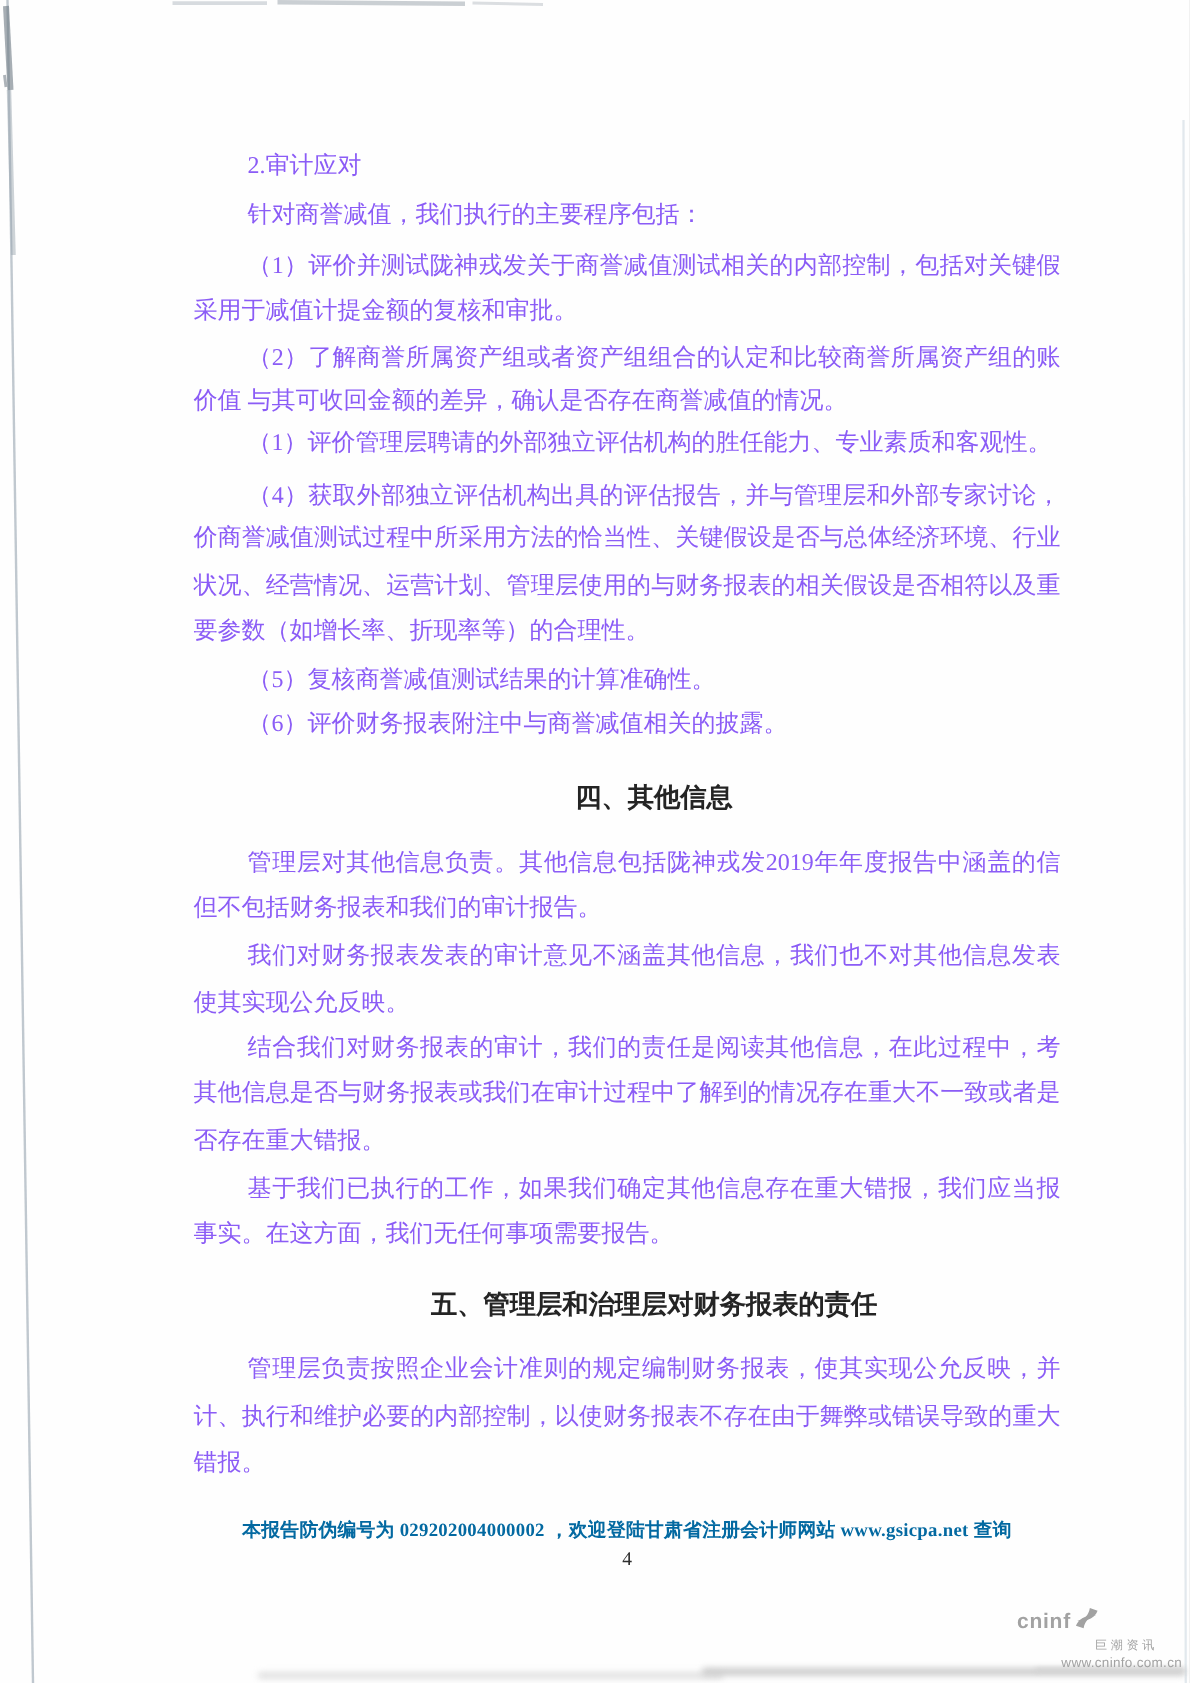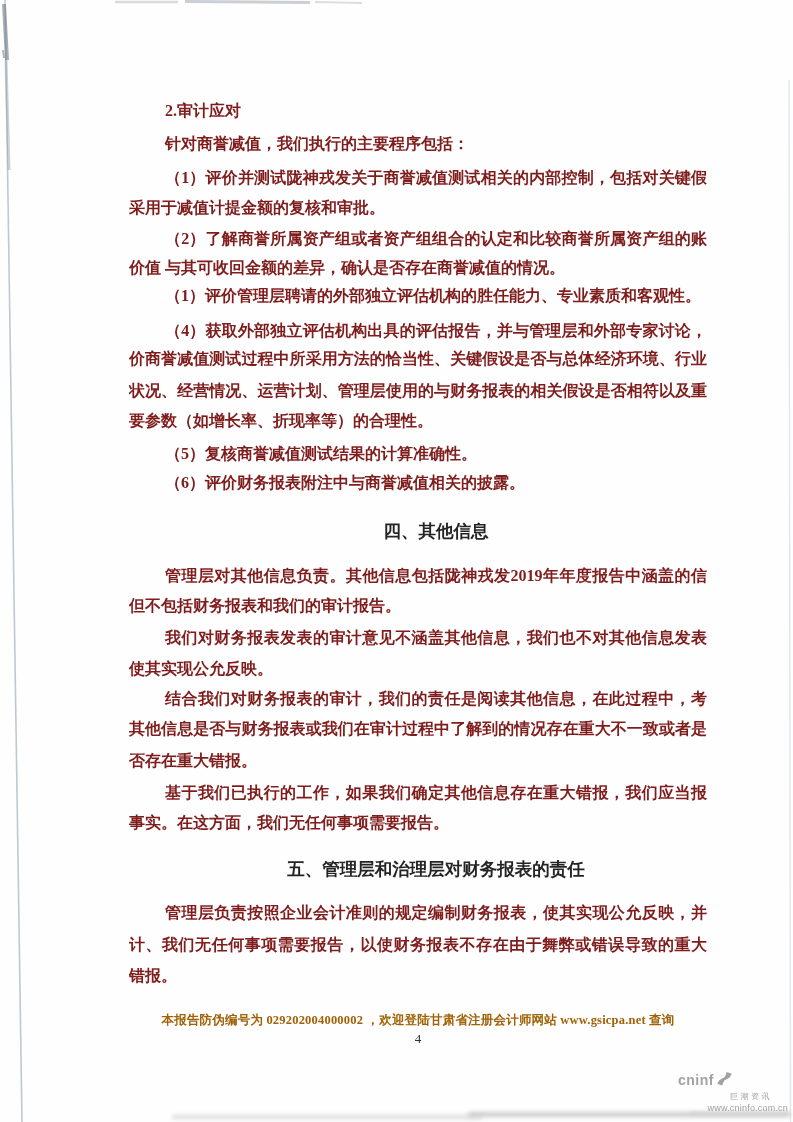--- a/index.html
+++ b/index.html
@@ -9,40 +9,39 @@
     margin:0 auto;
     background:#fefefe;
     overflow:hidden;
     font-family:"Liberation Serif","DejaVu Serif",serif;
   }
   
   .ln {
     position:absolute;
     left:129px; width:578px; height:27px;
     font-size:16px; line-height:27px;
-    color:#7f1d1d;
+    color:#8b5cf6;
     text-align:left;
     overflow:hidden;
-    font-weight:bold;
   }
   .ind { padding-left:36px; width:542px; }
   .j   { text-align:justify; text-align-last:justify; }
   .heading {
     font-weight:bold;
     font-size:17.5px;
     color:#242424;
     height:30px; line-height:30px;text-align:center;
   }
   
   .footer-note {
     position:absolute;
     left:129px; top:1012px; width:578px;
     text-align:center;
     font-size:12.5px; font-weight:bold;
-    color:#a16207;
+    color:#0369a1;
     letter-spacing:0.2px;
   }
   .page-number {
     position:absolute;
     left:129px; top:1031px; width:578px;
     text-align:center;
     font-size:13px;
     color:#2e2e2e;
   }
   
@@ -112,21 +111,21 @@
   <div class="ln" style="top:592px">但不包括财务报表和我们的审计报告。</div>
   <div class="ln ind j" style="top:624px">我们对财务报表发表的审计意见不涵盖其他信息，我们也不对其他信息发表任</div>
   <div class="ln" style="top:655px">使其实现公允反映。</div>
   <div class="ln ind j" style="top:685px">结合我们对财务报表的审计，我们的责任是阅读其他信息，在此过程中，考虑</div>
   <div class="ln j" style="top:715px">其他信息是否与财务报表或我们在审计过程中了解到的情况存在重大不一致或者是</div>
   <div class="ln" style="top:747px">否存在重大错报。</div>
   <div class="ln ind j" style="top:779px">基于我们已执行的工作，如果我们确定其他信息存在重大错报，我们应当报告</div>
   <div class="ln" style="top:809px">事实。在这方面，我们无任何事项需要报告。</div>
   <div class="ln ind heading" style="top:854px">五、管理层和治理层对财务报表的责任</div>
   <div class="ln ind j" style="top:899px">管理层负责按照企业会计准则的规定编制财务报表，使其实现公允反映，并设</div>
-  <div class="ln j" style="top:931px">计、我们无任何事项需要报告，以使财务报表不存在由于舞弊或错误导致的重大</div>
+  <div class="ln j" style="top:931px">计、执行和维护必要的内部控制，以使财务报表不存在由于舞弊或错误导致的重大</div>
   <div class="ln" style="top:962px">错报。</div>
 
   <div class="footer-note">本报告防伪编号为 029202004000002 ，欢迎登陆甘肃省注册会计师网站 www.gsicpa.net 查询</div>
   <div class="page-number">4</div>
 
   <div class="cninfo">
     <div class="row1">
       <span>cninf</span>
       <svg width="19" height="19" viewBox="0 0 20 20">
         <path d="M3.2 12.2 C8.2 11.4 11.2 8.6 12.2 3.2 L17.6 5.0 C15.6 10.2 10.4 12.6 3.2 12.2 Z" fill="#a2a2a2"></path>

